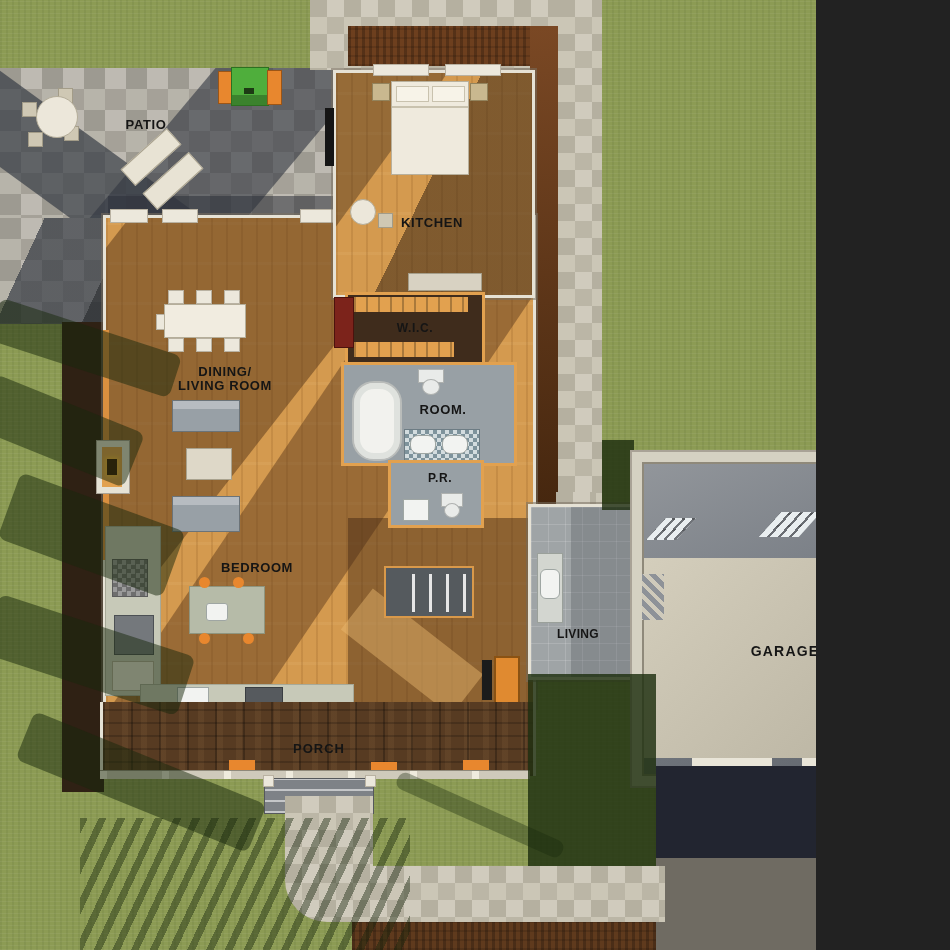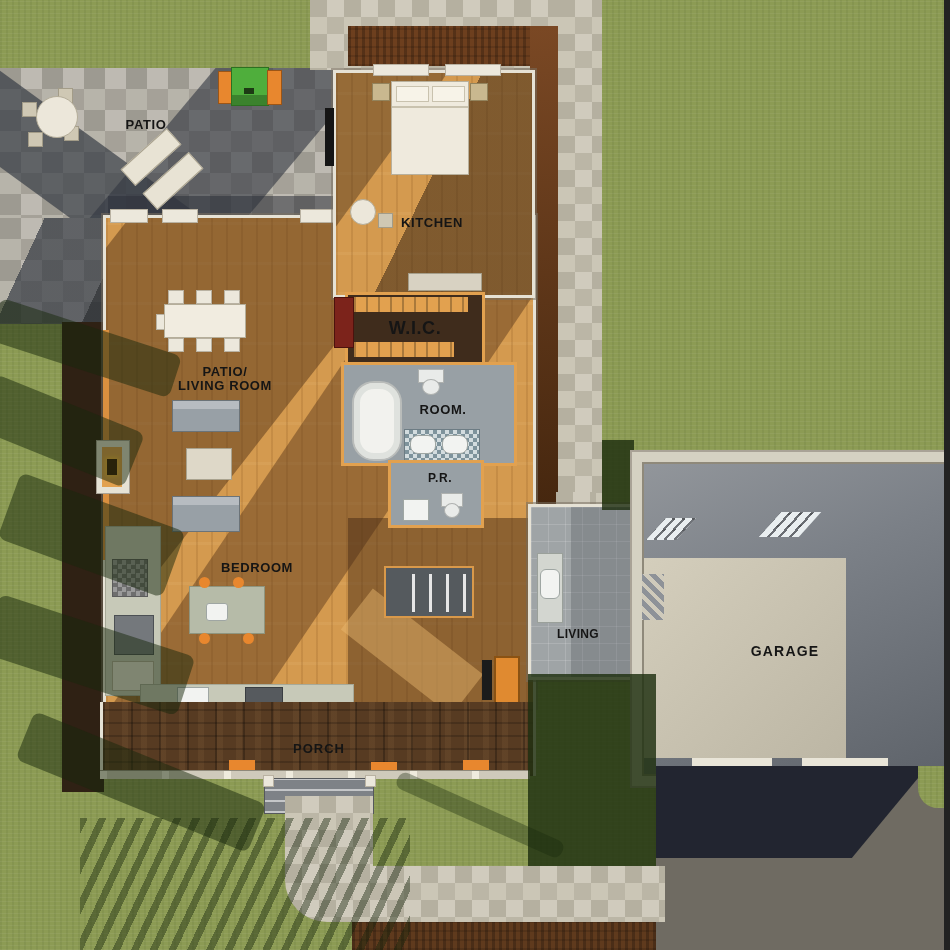--- a/index.html
+++ b/index.html
@@ -1,17 +1,17 @@
 <!DOCTYPE html>
 <html style="--grass: #8c9b54; --stone: #b3afa5; --stone_light: #c7c1b0; --wood: #d49a4f; --wood_dark: #6b4527; --wall_cream: #e6e2d5; --wall_orange: #e2a14f; --mulch: #6d3f1e; --mulch_dark: #2f2114; --porch_wood: #573b22; --tile_gray: #9fa4a6; --bath_gray: #98a0a5; --wic_brown: #3f2c1c; --garage_floor: #70757c; --garage_pad: #cbc5b3; --driveway: #6f6b62; --shadow_navy: #1b1f2b; --grill_green: #4fae3c; --grill_orange: #e8872e; --dresser_red: #7c231b; --sofa: #98a0a6; --island: #b6bba8; --counter: #c7c9b8; --stairs: #555a5e; --label_ink: #151515; --bed_white: #efeadd;"><head>
 <meta charset="utf-8">
 <style>
   html,body{margin:0;padding:0;background:#222;}
   .canvas{
-    position:relative;width:944px;height:950px;overflow:hidden;
+    position:relative;width:816px;height:950px;overflow:hidden;
     font-family:"Liberation Sans",sans-serif;
     background:var(--grass,#8c9b54);
   }
   .abs{position:absolute;}
   
   .grass-tex{
     background-image:
       repeating-linear-gradient(0deg, rgba(255,255,255,.05) 0 1px, transparent 1px 4px),
       repeating-linear-gradient(90deg, rgba(40,60,20,.07) 0 2px, transparent 2px 6px);
   }
@@ -238,23 +238,23 @@
   <div class="abs tree-shadow" style="left:-10px;top:326px;width:190px;height:44px;transform:rotate(18deg);"></div>
   <div class="abs tree-shadow" style="left:-20px;top:402px;width:160px;height:58px;transform:rotate(22deg);"></div>
   <div class="abs tree-shadow" style="left:4px;top:500px;width:175px;height:70px;transform:rotate(20deg);"></div>
   <div class="abs tree-shadow" style="left:-14px;top:624px;width:205px;height:62px;transform:rotate(18deg);"></div>
   <div class="abs tree-shadow" style="left:16px;top:756px;width:250px;height:52px;transform:rotate(22deg);"></div>
   <div class="abs" style="left:80px;top:818px;width:330px;height:132px;background:repeating-linear-gradient(115deg, rgba(20,35,10,.42) 0 7px, transparent 7px 17px);"></div>
   <div class="abs tree-shadow" style="left:390px;top:806px;width:180px;height:18px;transform:rotate(24deg);opacity:.7;"></div>
 
   <div class="lbl" style="left:146px;top:124px;">PATIO</div>
   <div class="lbl" style="left:432px;top:222px;">KITCHEN</div>
-  <div class="lbl" style="left:415px;top:328px;font-size:18px;">W.I.C.</div>
+  <div class="lbl" style="left:415px;top:328px;font-size:12px;">W.I.C.</div>
   <div class="lbl" style="left:225px;top:379px;line-height:14px;">
-    <div>PATIO/</div>
+    <div>DINING/</div>
     <div>LIVING ROOM</div>
   </div>
   <div class="lbl" style="left:443px;top:409px;">ROOM.</div>
   <div class="lbl" style="left:440px;top:478px;font-size:12px;">P.R.</div>
   <div class="lbl" style="left:257px;top:567px;">BEDROOM</div>
   <div class="lbl" style="left:578px;top:634px;font-size:12px;letter-spacing:.3px;">LIVING</div>
   <div class="lbl" style="left:785px;top:651px;font-size:14px;letter-spacing:1.2px;">GARAGE</div>
   <div class="lbl" style="left:319px;top:748px;letter-spacing:1px;">PORCH</div>
 
 </div>

